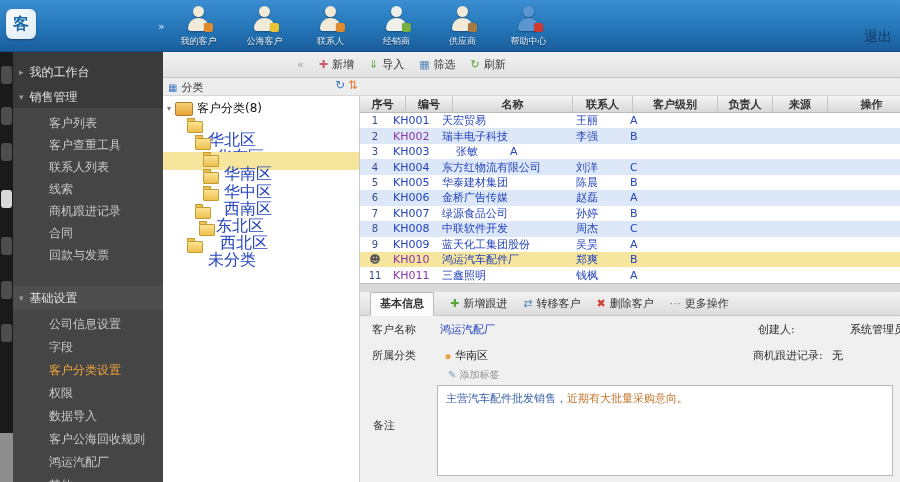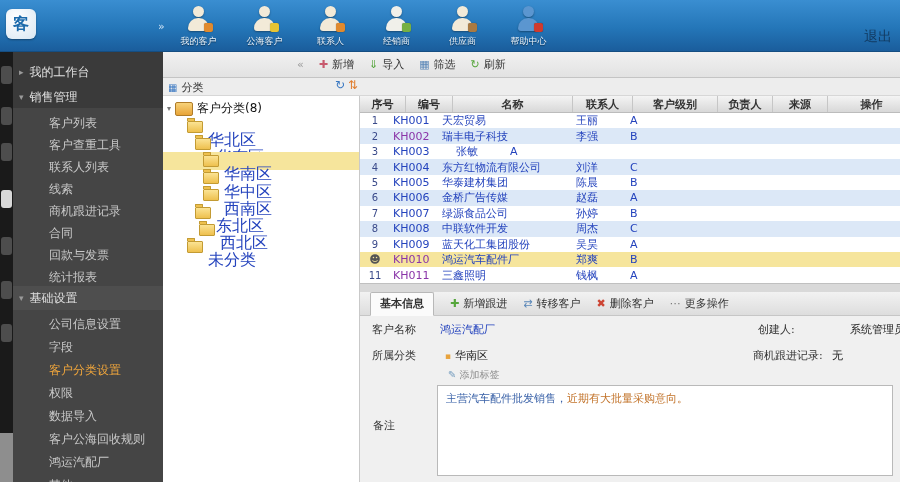--- a/index.html
+++ b/index.html
@@ -249,21 +249,20 @@
         <div class="side-item">联系人列表</div>
 
         <div class="side-item">线索</div>
 
         <div class="side-item">商机跟进记录</div>
 
         <div class="side-item">合同</div>
 
         <div class="side-item">回款与发票</div>
 
-        <div class="side-item">统计报表</div>
       </div>
 
     <div class="side-header sh3">
       <span class="side-arrow">▾</span>
       <span class="side-header-label">基础设置</span>
     </div>
     <div class="side-items si3">
 
         <div class="side-item">公司信息设置</div>
 

